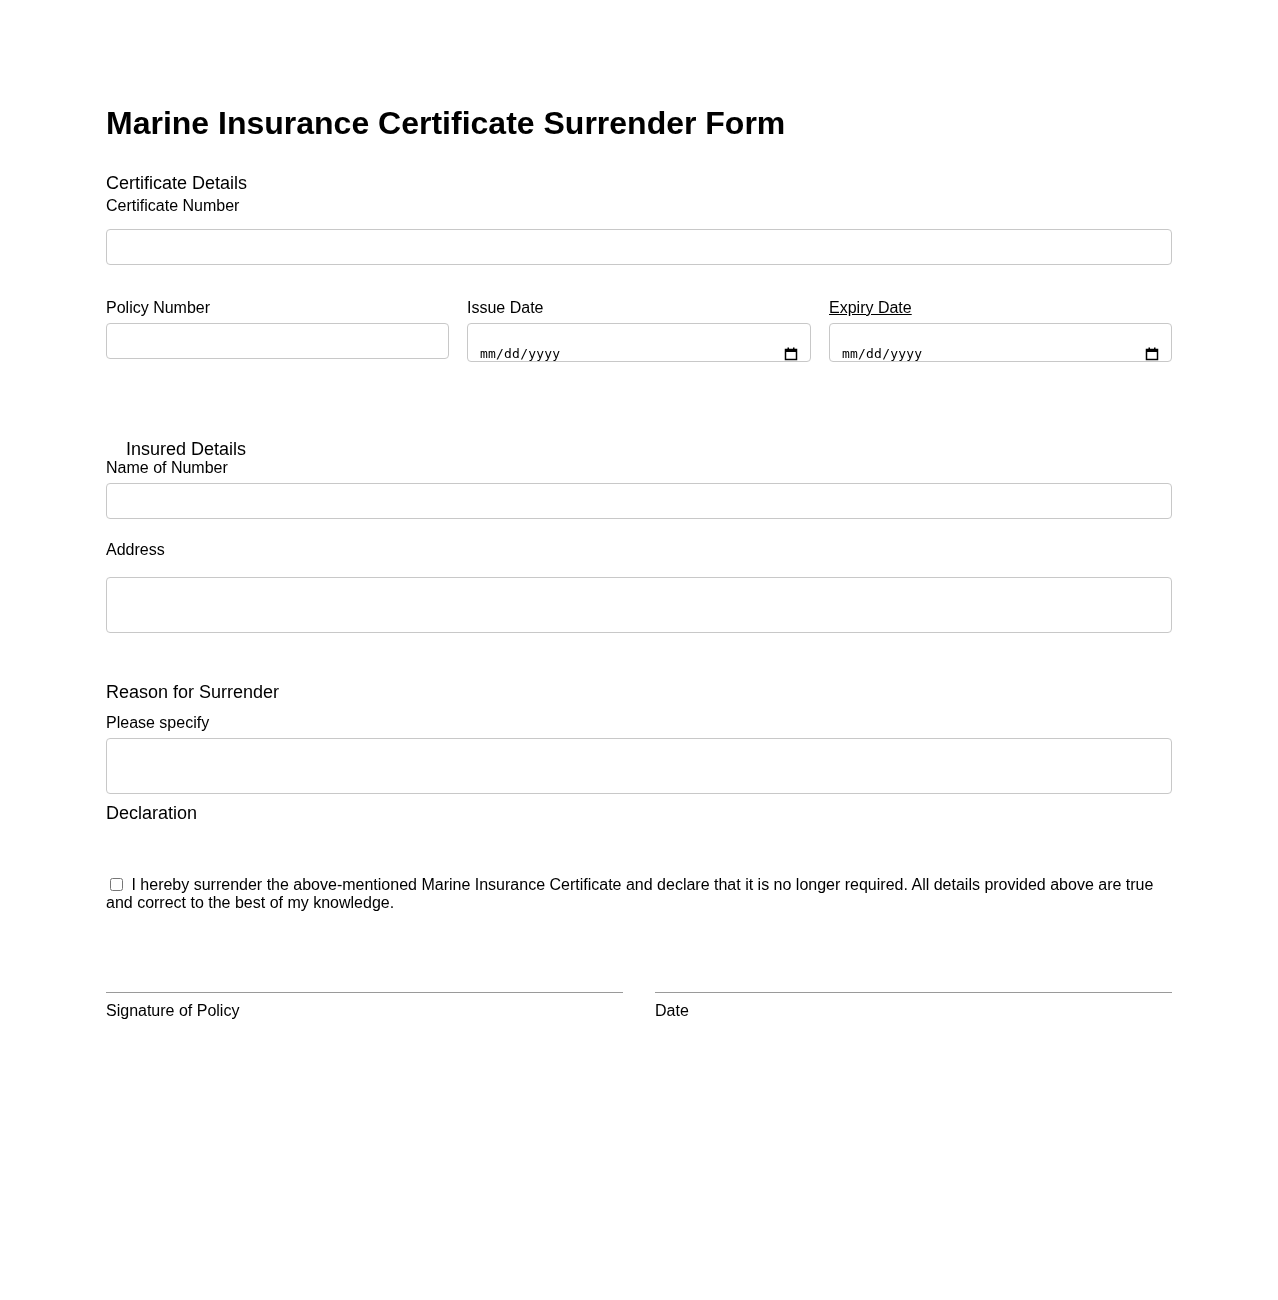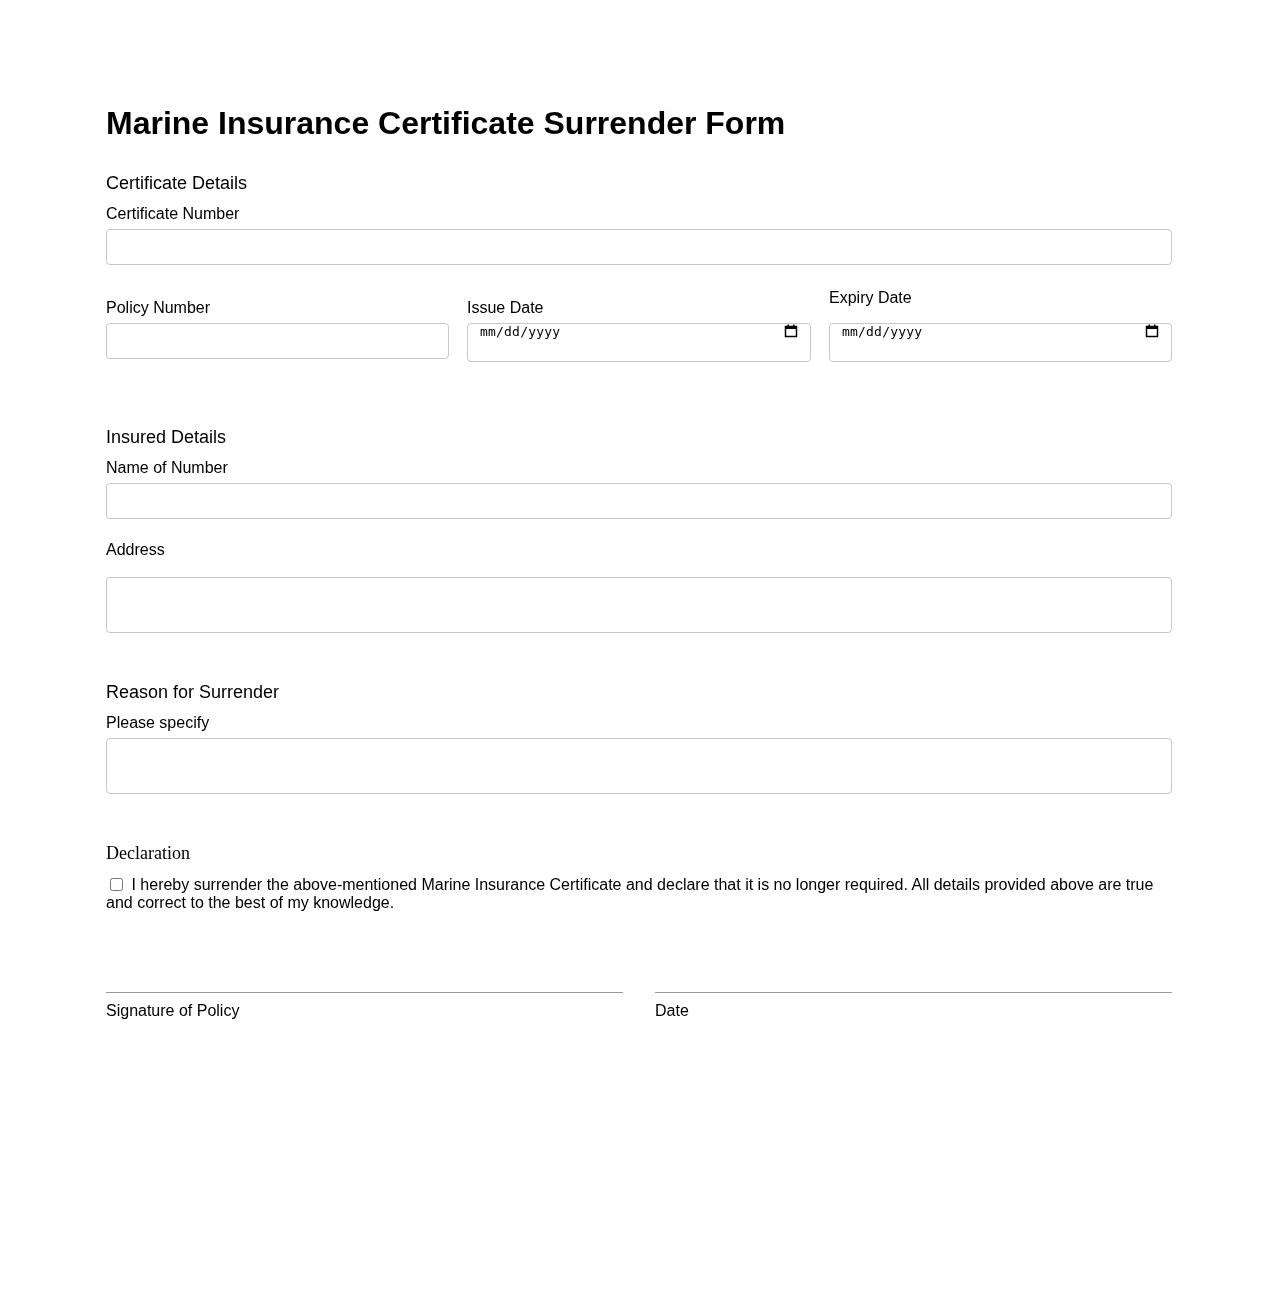--- a/index.html
+++ b/index.html
@@ -25,21 +25,21 @@
     position: absolute; left: 0;
     border: 1px solid #c8c8c8; border-radius: 4px; background: #fff;
     font-family: "Liberation Sans", sans-serif; font-size: 16px; padding: 0 10px;
     outline: none;
   }
   .textarea { resize: none; }
   .date-input {
     position: absolute;
     border: 1px solid #c8c8c8; border-radius: 4px; background: #fff;
     height: 39px;
-    display: flex; align-items: flex-start; justify-content: space-between;
+    display: flex; align-items: flex-end; justify-content: space-between;
     padding: 0 12px 0 12px;
   }
   .date-placeholder {
     font-family: "DejaVu Sans Mono", monospace; font-size: 13px; color: #000; letter-spacing: 0.2px;
   }
   .cal-icon { width: 14px; height: 14px; position: relative; }
   .cal-icon svg { display: block; }
   .decl {
     position: absolute; left: 0; top: 876px; width: 1066px;
     font-size: 16px; line-height: 18px;
@@ -54,66 +54,66 @@
 </style>
 </head>
 <body>
 
 <div class="page">
 
   <h1 class="title">Marine Insurance Certificate Surrender Form</h1>
 
   <h2 class="section-h" style="top:172px;">Certificate Details</h2>
 
-  <label class="label" style="top:204px;text-align:center;">Certificate Number</label>
+  <label class="label" style="top:196px;text-align:center;">Certificate Number</label>
   <input class="input" type="text" style="top: 229px; width: 1066px; height: 36px;" placeholder="">
 
   <label class="label" style="top:298px;">Policy Number</label>
   <input class="input" type="text" style="top: 323px; width: 343px; height: 36px;" placeholder="">
 
   <label class="label" style="top:298px; left:361px;">Issue Date</label>
   <div class="date-input" style="top:323px; left:361px; width:344px;">
     <span class="date-placeholder">mm/dd/yyyy</span>
     <span class="cal-icon">
       <svg width="14" height="14" viewBox="0 0 14 14">
         <rect x="1.5" y="2.5" width="11" height="10" fill="none" stroke="#000" stroke-width="1.5"></rect>
         <rect x="1.5" y="2.5" width="11" height="2.5" fill="#000"></rect>
         <rect x="3.5" y="0.5" width="1.5" height="2.5" fill="#000"></rect>
         <rect x="9" y="0.5" width="1.5" height="2.5" fill="#000"></rect>
       </svg>
     </span>
   </div>
 
-  <label class="label" style="top:288px; left:723px;">Expiry Date</label>
+  <label class="label" style="top:298px; left:723px;text-decoration:underline;">Expiry Date</label>
   <div class="date-input" style="top:323px; left:723px; width:343px;">
     <span class="date-placeholder">mm/dd/yyyy</span>
     <span class="cal-icon">
       <svg width="14" height="14" viewBox="0 0 14 14">
         <rect x="1.5" y="2.5" width="11" height="10" fill="none" stroke="#000" stroke-width="1.5"></rect>
         <rect x="1.5" y="2.5" width="11" height="2.5" fill="#000"></rect>
         <rect x="3.5" y="0.5" width="1.5" height="2.5" fill="#000"></rect>
         <rect x="9" y="0.5" width="1.5" height="2.5" fill="#000"></rect>
       </svg>
     </span>
   </div>
 
-  <h2 class="section-h" style="top:426px;">Insured Details</h2>
+  <h2 class="section-h" style="top:438px;margin-left:20px;">Insured Details</h2>
 
   <label class="label" style="top:458px;">Name of Number</label>
   <input class="input" type="text" style="top: 483px; width: 1066px; height: 36px;" placeholder="">
 
   <label class="label" style="top:540px;">Address</label>
   <textarea class="input textarea" style="top: 577px; width: 1066px; height: 56px;" placeholder=""></textarea>
 
   <h2 class="section-h" style="top:681px;text-align:right;">Reason for Surrender</h2>
 
   <label class="label" style="top:713px;">Please specify</label>
   <textarea class="input textarea" style="top: 738px; width: 1066px; height: 56px;" placeholder=""></textarea>
 
-  <h2 class="section-h" style="top:842px;font-family:Liberation Serif, serif;">Declaration</h2>
+  <h2 class="section-h" style="top:802px;">Declaration</h2>
 
   <div class="decl">
     <input type="checkbox" style="">
     <span>I hereby surrender the above-mentioned Marine Insurance Certificate and declare that it is no longer required. All details provided above are true and correct to the best of my knowledge.</span>
   </div>
 
   <div class="sig-line" style="left:0; width:517px;"></div>
   <div class="sig-label" style="left:0;">Signature of Policy</div>
 
   <div class="sig-line" style="left:549px; width:517px;"></div>

